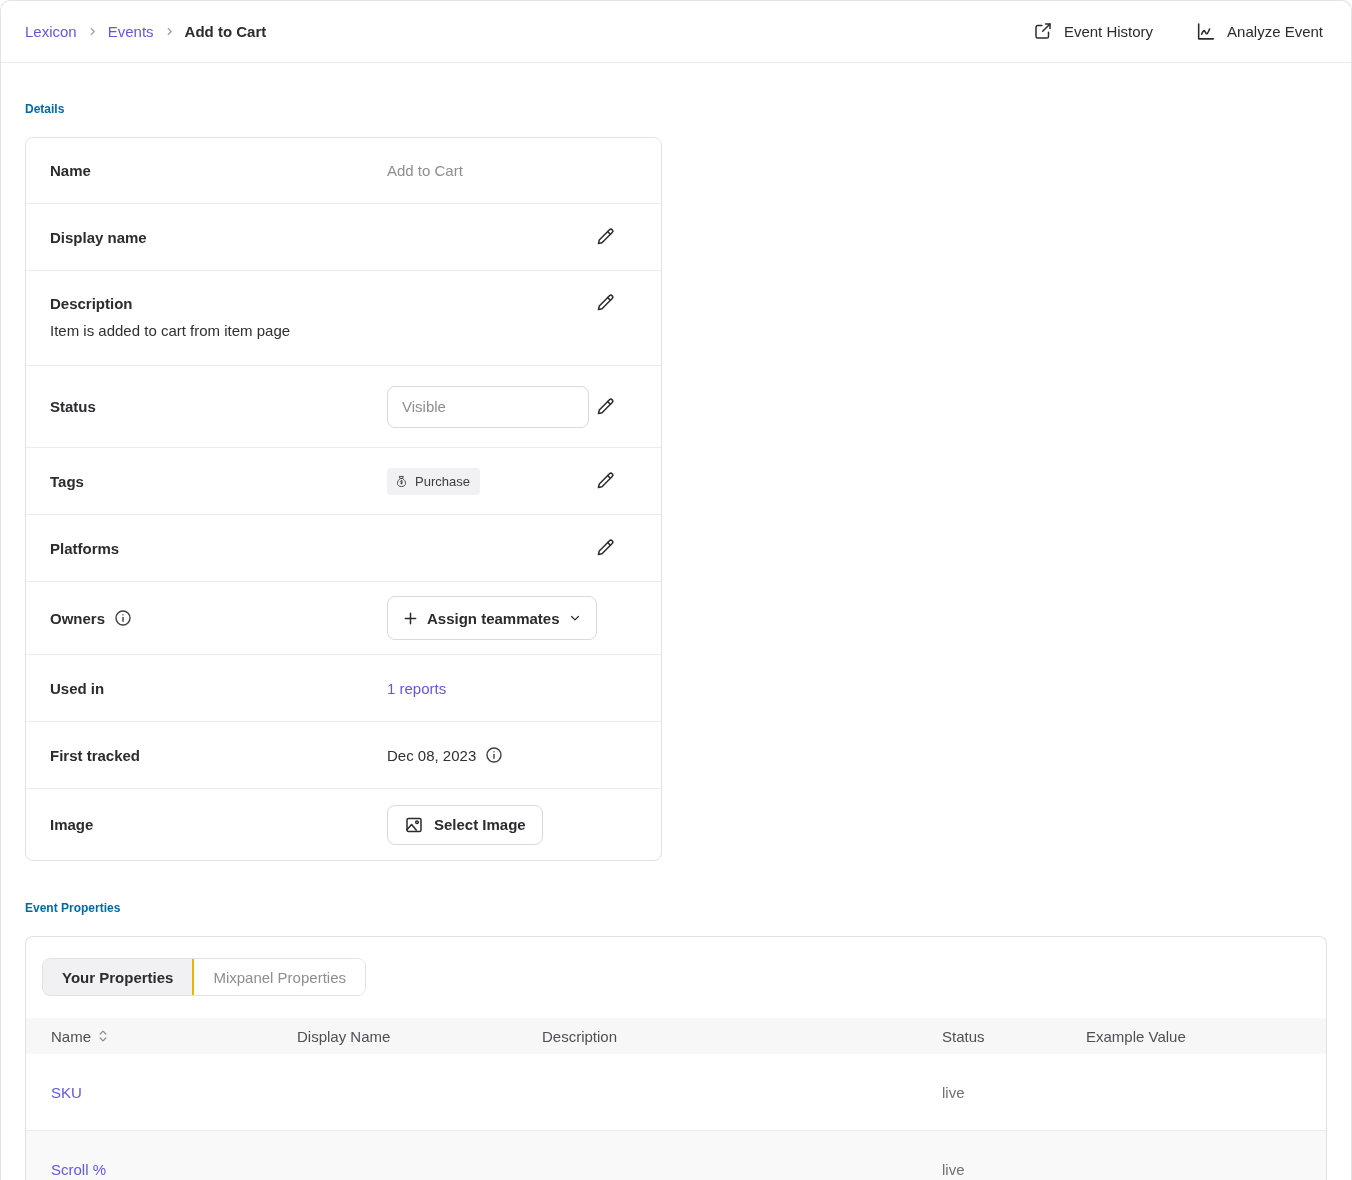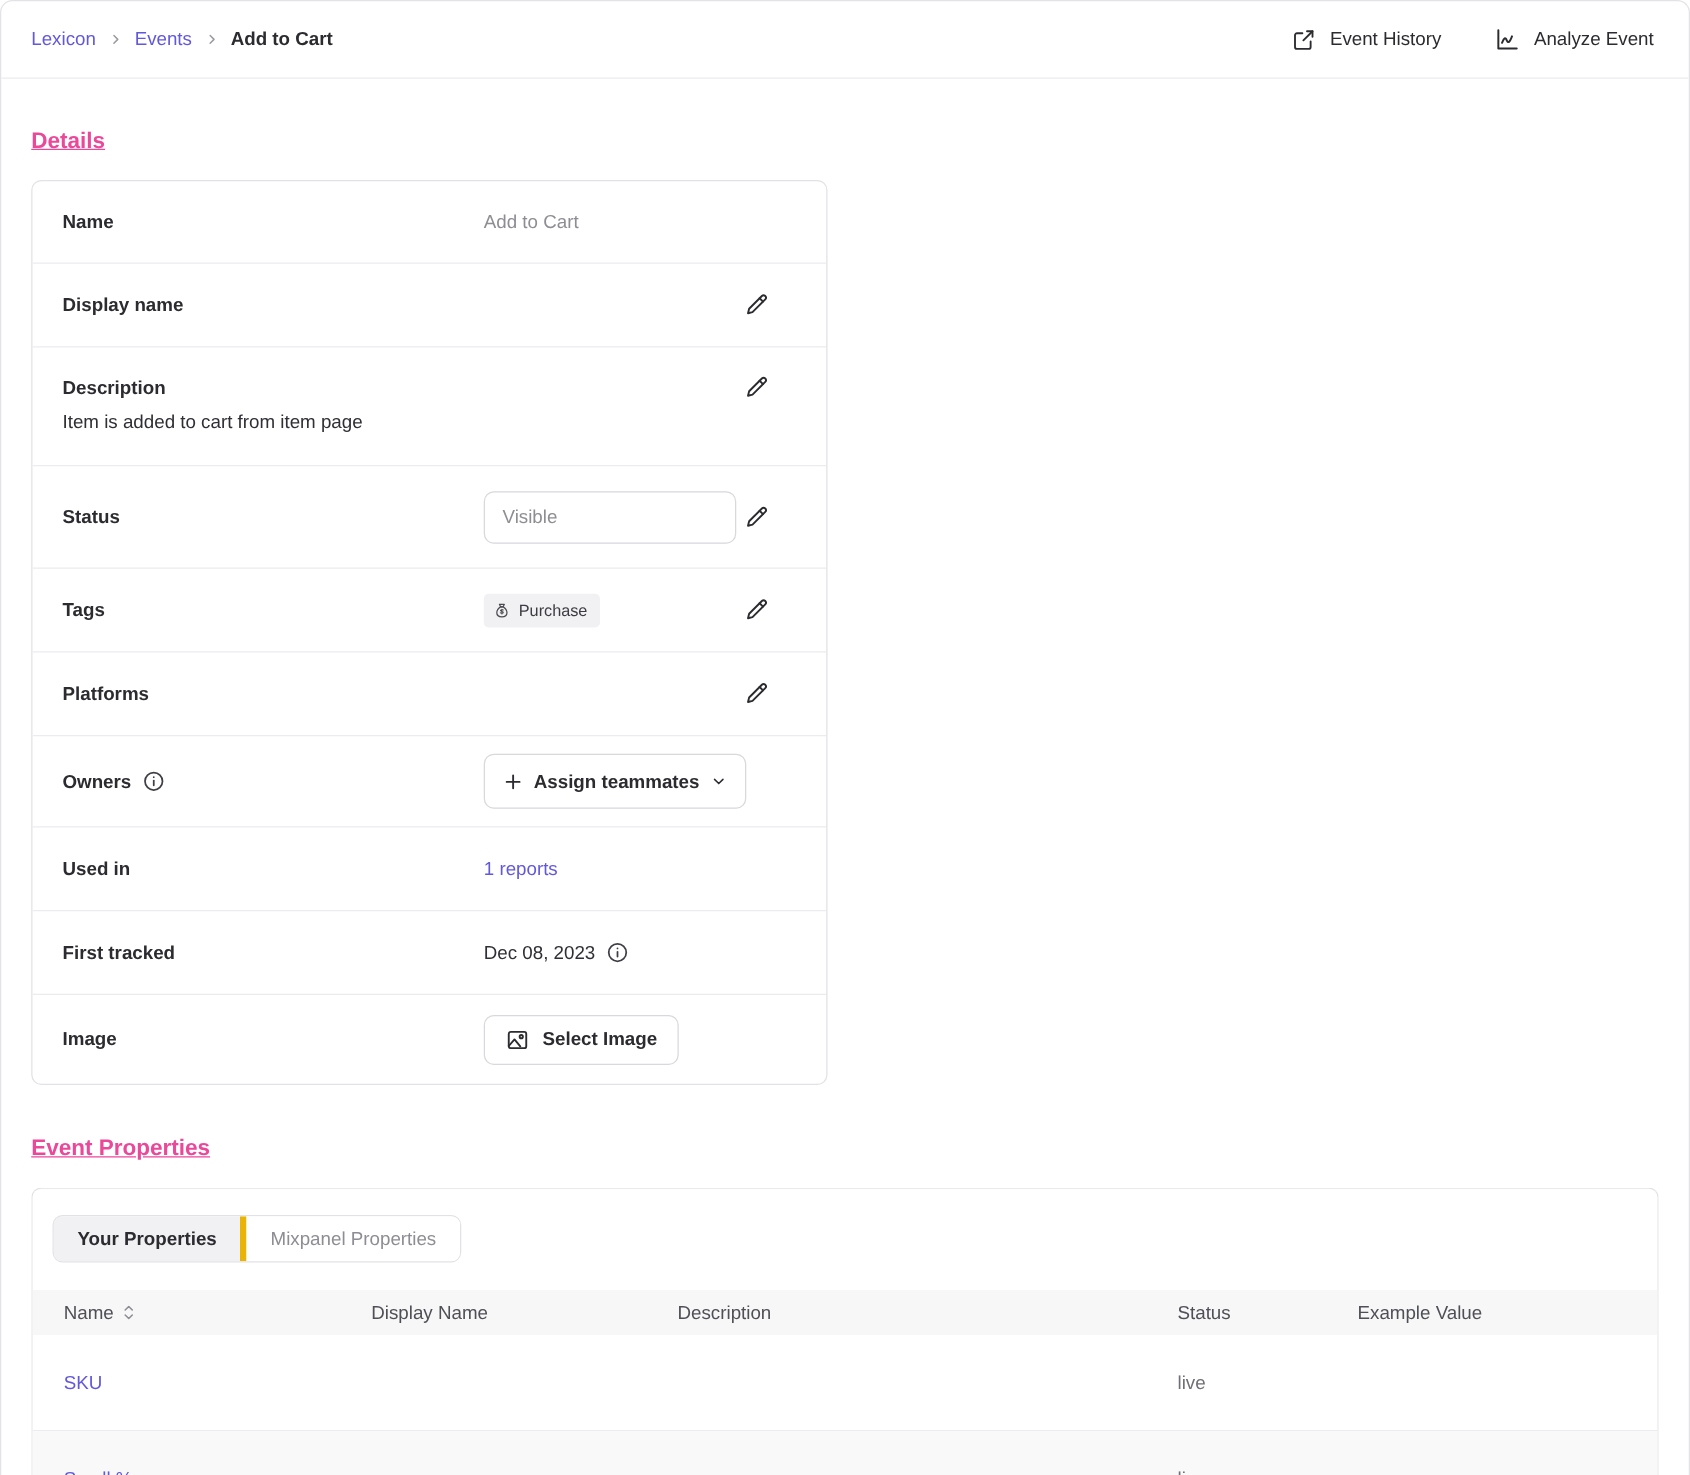--- a/index.html
+++ b/index.html
@@ -22,27 +22,27 @@
   .topbar {
     height:62px;
     display:flex; align-items:center; justify-content:space-between;
     padding:0 28px 0 24px;
     border-bottom:1px solid #ececef;
   }
   .breadcrumb { display:flex; align-items:center; gap:10px; font-size:15px; }
   .crumb-link { color:#6158dc; cursor:pointer; text-decoration:none; }
   .crumb-current { color:#2b2b30; font-weight:600; }
   .crumb-sep { display:flex; align-items:center; color:#9a9aa0; }
-  .top-actions { display:flex; align-items:center; gap:42px; }
+  .top-actions { display:flex; align-items:flex-start; gap:42px; }
   .top-action { display:flex; align-items:center; gap:11px; font-size:15px; color:#2b2b30; cursor:pointer; background:none; border:none; font-family:inherit; }
   .icon { display:inline-flex; align-items:center; justify-content:center; flex:none; }
 
   
   .content { padding:0 24px; }
-  .section-title { font-size:18px; font-weight:700; color:#ec4899; margin:39px 0 21px 0;text-decoration:underline; }
+  .section-title { font-size:12px; font-weight:700; color:#0369a1; margin:39px 0 21px 0; }
   .columns { display:flex; gap:31px; align-items:flex-start; }
   .col-left { width:637px; flex:none; }
   .col-right { flex:1; }
 
   .card {
     border:1px solid #e2e2e6;
     border-radius:8px;
     background:#fff;
     overflow:hidden;
   }
@@ -100,21 +100,21 @@
   
   .props-card { min-height:420px; border-bottom:none; border-radius:8px 8px 0 0; }
   .tabs {
     display:inline-flex;
     border:1px solid #e2e2e6; border-radius:8px;
     overflow:hidden;
     margin:21px 0 22px 16px;
   }
   .tab { height:36px; padding:0 19px; display:flex; align-items:center; font-size:15px; cursor:pointer; background:#fff; border:none; font-family:inherit; }
   .tab.active { background:#f1f1f3; color:#2b2b30; font-weight:600; }
-  .tab.inactive { color:#8d8d93; border-left:5px solid #eab308; }
+  .tab.inactive { color:#8d8d93; border-left:2px solid #eab308; }
 
   .ptable-header, .ptable-row {
     display:grid;
     grid-template-columns:246px 245px 400px 144px 1fr;
     padding-left:25px;
     align-items:center;
   }
   .ptable-header {
     height:36px; background:#f7f7f8;
     font-size:15px; color:#4f4f56;

